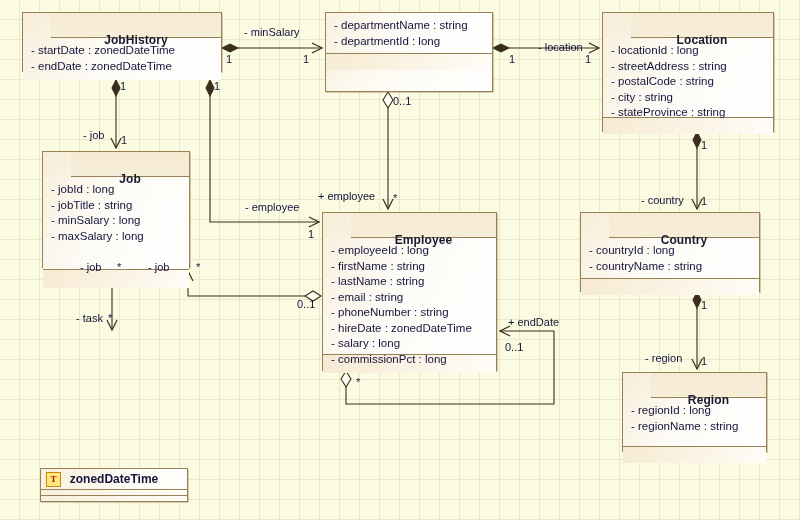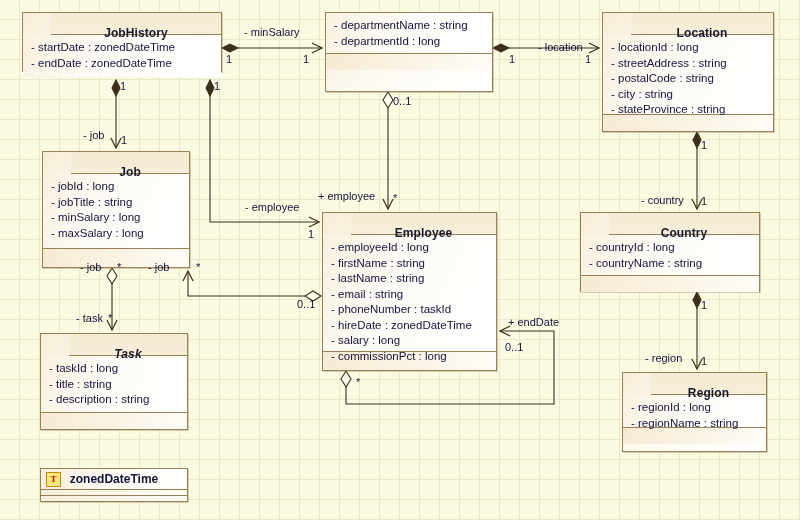--- a/index.html
+++ b/index.html
@@ -35,21 +35,21 @@
     border: 1px solid #9a8055;
     background: linear-gradient(135deg, #f7edd7 0%, #fdfaf2 45%, #ffffff 100%);
     box-shadow: 1px 1px 0 rgba(120,100,60,0.30);
   }
   .uml-title {
     box-sizing: border-box;
     text-align: center;
     font-size: 12px;
     font-weight: bold;
     color: #1a1a2e;
-    padding: 13px 4px 4px 4px;
+    padding: 20px 4px 4px 4px;
     border-bottom: 1px solid #9a8055;
     background: linear-gradient(to bottom, #f6ead2 0%, #f7eed9 100%);
     letter-spacing: 0.1px;
     margin-left: 28px;
   }
   .uml-title.abstract { font-style: italic; }
   .uml-attrs {
     box-sizing: border-box;
     padding: 5px 4px 6px 8px;
     background: linear-gradient(115deg, #f9f1e0 0%, #fdfbf6 40%, #ffffff 100%);
@@ -189,66 +189,57 @@
       <div class="uml-attr">- streetAddress : string</div>
       <div class="uml-attr">- postalCode : string</div>
       <div class="uml-attr">- city : string</div>
       <div class="uml-attr">- stateProvince : string</div>
     </div>
     <div class="uml-ops" style="height:17px;"></div>
   </div>
 
   <div class="uml-class" style="left:42px; top:151px; width:148px; height:117px;">
     <div class="uml-title" style="height:22px;">Job</div>
-    <div class="uml-attrs" style="height:74px;">
+    <div class="uml-attrs" style="height:92px;">
       <div class="uml-attr">- jobId : long</div>
       <div class="uml-attr">- jobTitle : string</div>
       <div class="uml-attr">- minSalary : long</div>
       <div class="uml-attr">- maxSalary : long</div>
     </div>
     <div class="uml-ops" style="height:19px;"></div>
   </div>
 
   <div class="uml-class" style="left:322px; top:212px; width:175px; height:159px;">
     <div class="uml-title" style="height:22px;">Employee</div>
     <div class="uml-attrs" style="height:116px;">
       <div class="uml-attr">- employeeId : long</div>
       <div class="uml-attr">- firstName : string</div>
       <div class="uml-attr">- lastName : string</div>
       <div class="uml-attr">- email : string</div>
-      <div class="uml-attr">- phoneNumber : taskId</div>
+      <div class="uml-attr">- phoneNumber : string</div>
       <div class="uml-attr">- hireDate : zonedDateTime</div>
       <div class="uml-attr">- salary : long</div>
       <div class="uml-attr">- commissionPct : long</div>
     </div>
     <div class="uml-ops" style="height:19px;"></div>
   </div>
 
   <div class="uml-class" style="left:580px; top:212px; width:180px; height:80px;">
     <div class="uml-title" style="height:22px;">Country</div>
     <div class="uml-attrs" style="height:40px;">
       <div class="uml-attr">- countryId : long</div>
       <div class="uml-attr">- countryName : string</div>
     </div>
     <div class="uml-ops" style="height:17px;"></div>
   </div>
 
-  <div class="uml-class" style="left:40px; top:333px; width:148px; height:97px;">
-    <div class="uml-title abstract" style="height:22px;">Task</div>
-    <div class="uml-attrs" style="height:56px;">
-      <div class="uml-attr">- taskId : long</div>
-      <div class="uml-attr">- title : string</div>
-      <div class="uml-attr">- description : string</div>
-    </div>
-    <div class="uml-ops" style="height:17px;"></div>
-  </div>
 
   <div class="uml-class" style="left:622px; top:372px; width:145px; height:80px;">
     <div class="uml-title" style="height:22px;">Region</div>
-    <div class="uml-attrs" style="height:32px;">
+    <div class="uml-attrs" style="height:48px;">
       <div class="uml-attr">- regionId : long</div>
       <div class="uml-attr">- regionName : string</div>
     </div>
     <div class="uml-ops" style="height:17px;"></div>
   </div>
 
   <div class="uml-datatype" style="left:40px; top:468px; width:148px; height:34px;">
     <div class="dt-head">
       <span class="dt-icon">T</span>
       <span>zonedDateTime</span>

